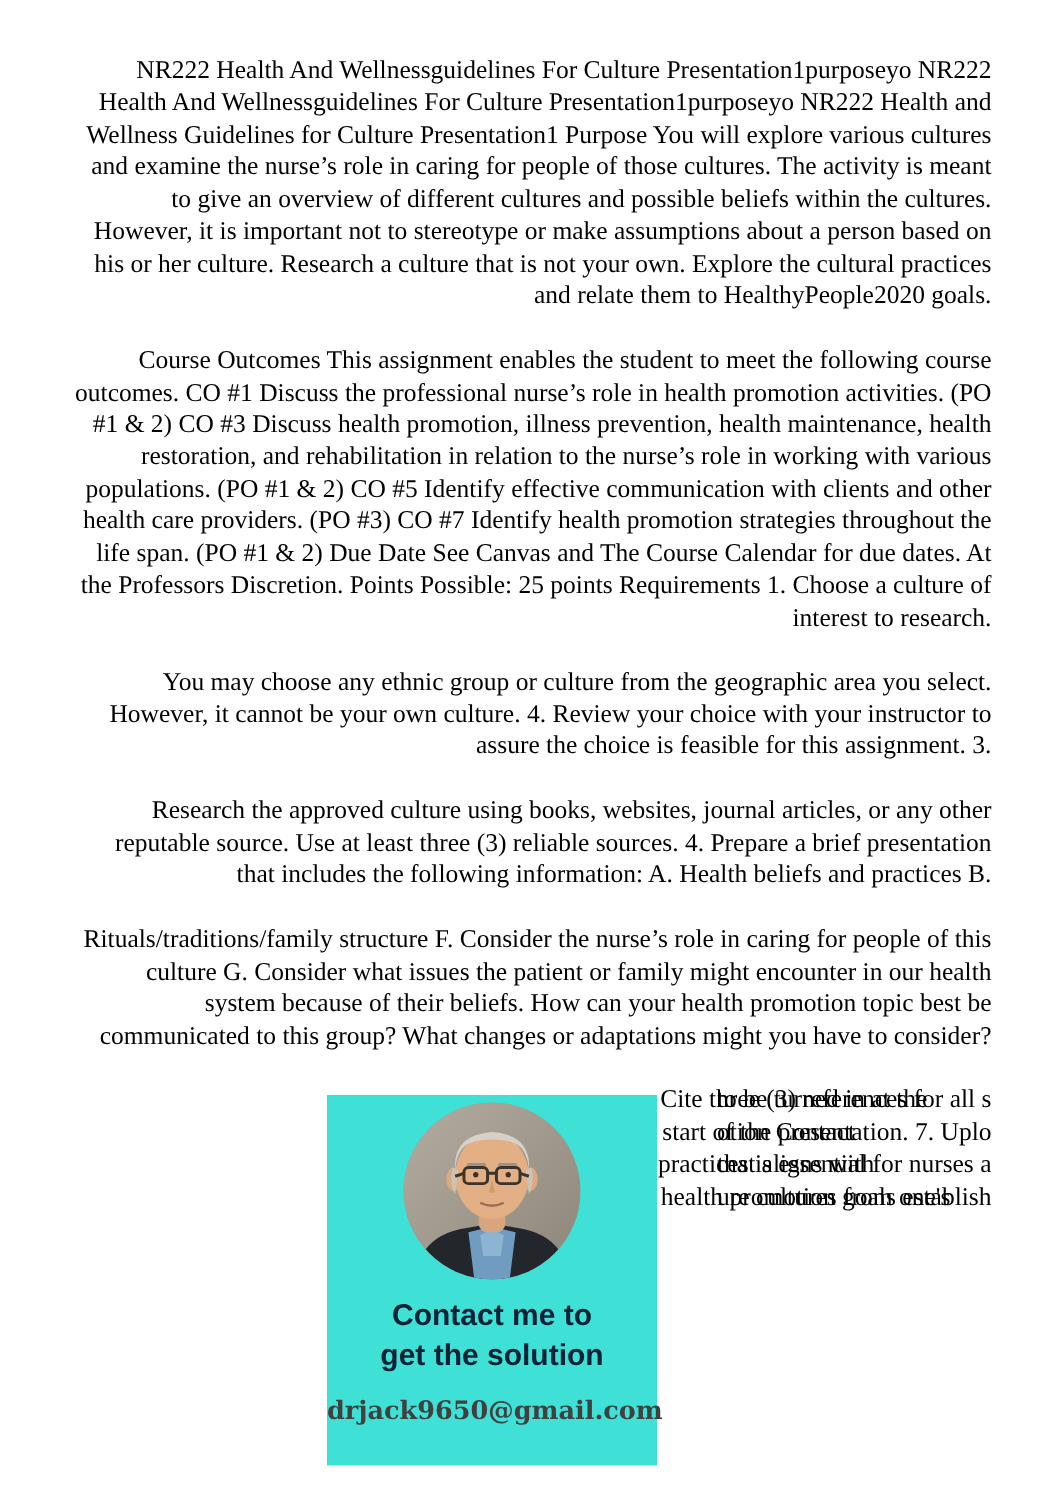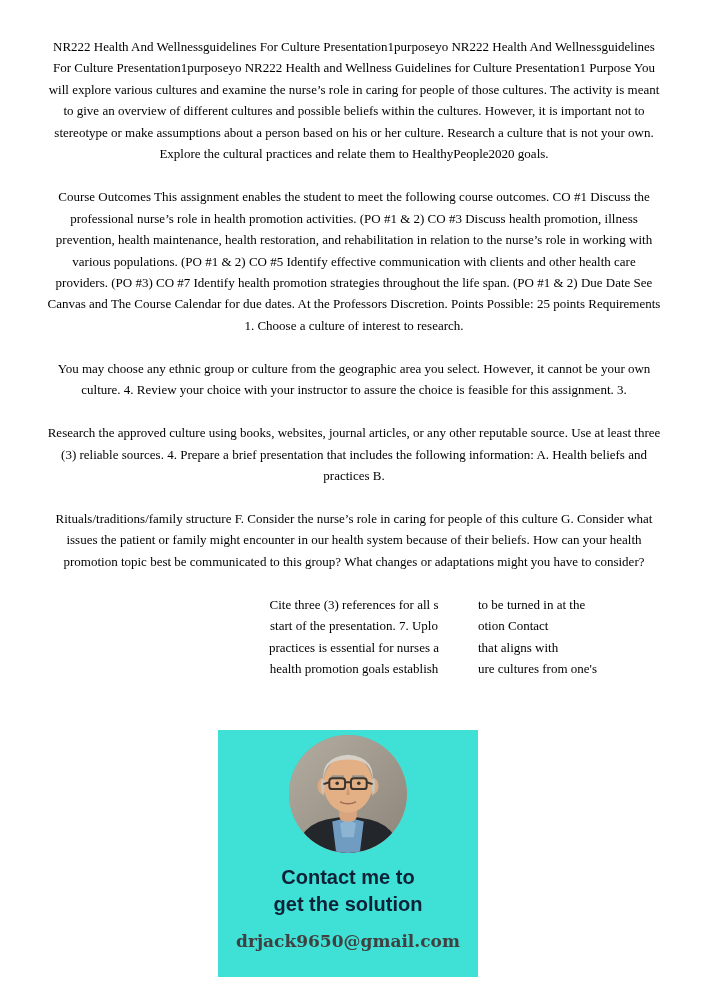--- a/index.html
+++ b/index.html
@@ -14,23 +14,23 @@
     background: #ffffff;
     overflow: hidden;
     font-family: "Liberation Serif", serif;
     color: #000000;
   }
   .text-col {
     position: absolute;
     left: 47px;
     top: 36px;
     width: 614px;
-    font-size: 13px;
+    font-size: 17px;
     line-height: 21.45px;
-    text-align: center;
+    text-align: right;
   }
   .text-col p {
     margin: 0 0 21.45px 0;
   }
   .obscured-para {
     margin: 0 0 21.45px 0;
   }
   .oline {
     position: relative;
     height: 21.45px;
@@ -39,21 +39,21 @@
   }
   .frag-right {
     position: absolute;
     left: 431px;
     top: 0;
   }
   .overlay {
     position: absolute;
     left: 218px;
     top: 730px;
-    width: 260px;
+    width: 220px;
     height: 247px;
     background: #3fe0d6;
     text-align: center;
     z-index: 5;
   }
   .photo {
     width: 118px;
     height: 118px;
     margin: 5px auto 0 auto;
     border-radius: 50%;

